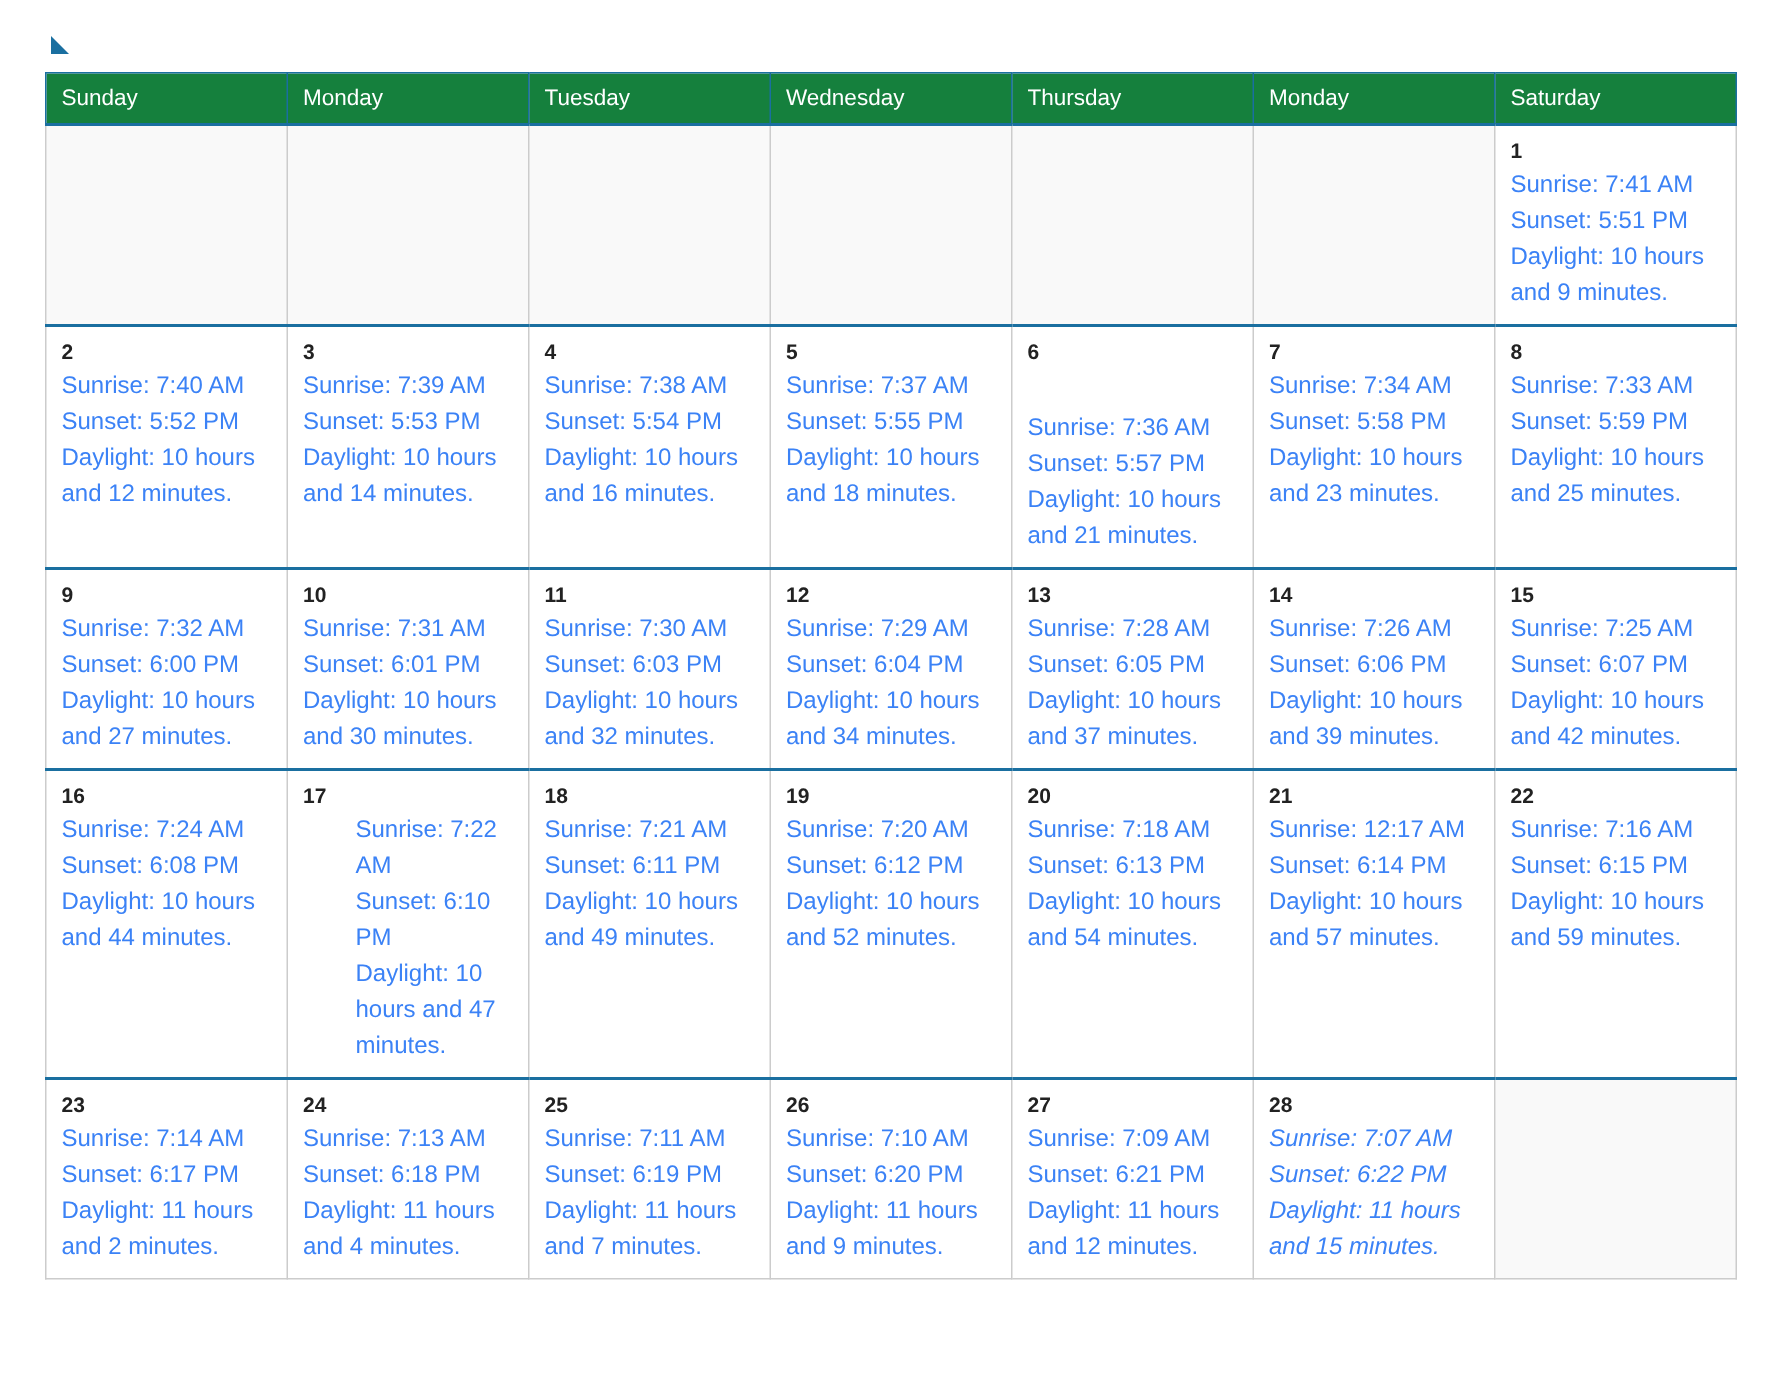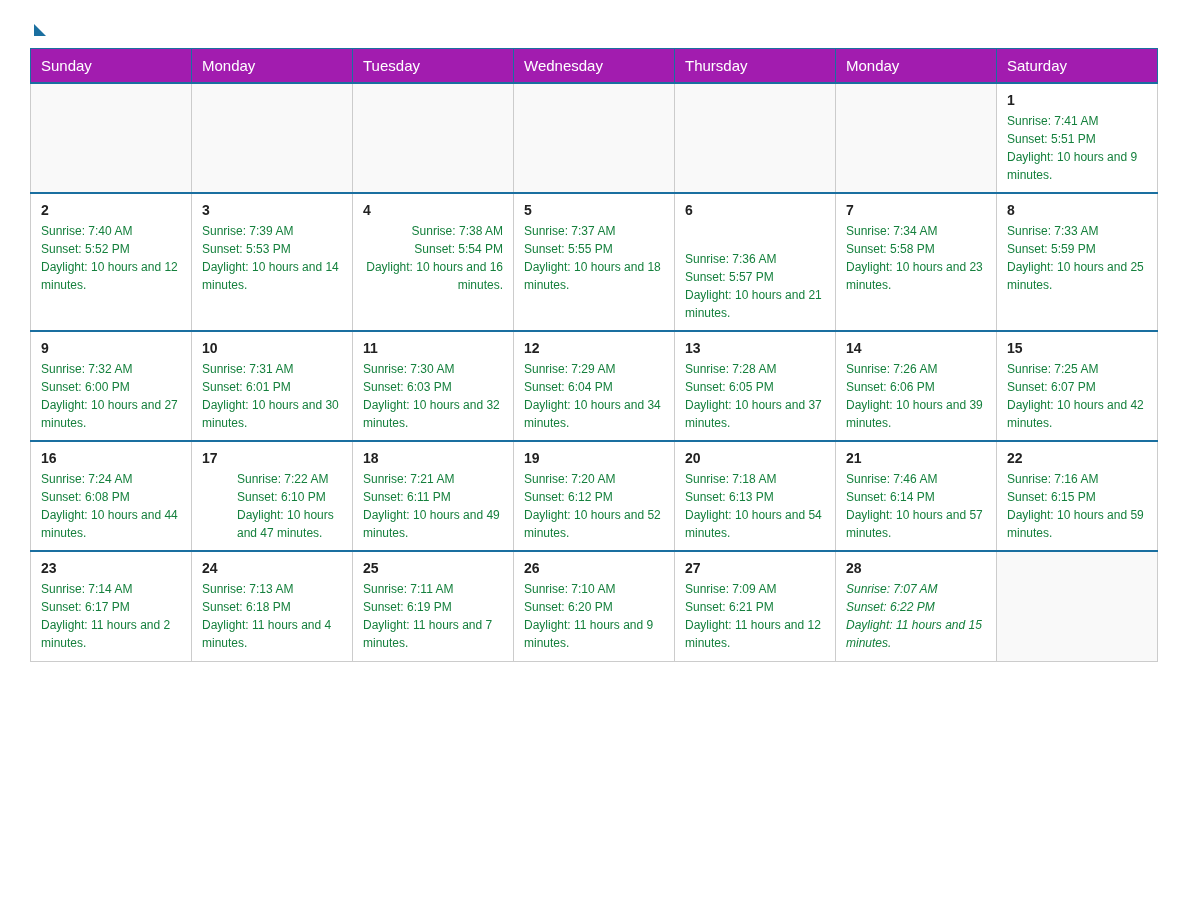--- a/index.html
+++ b/index.html
@@ -57,21 +57,21 @@
       font-size: 16px;
       color: #444;
       margin-top: 2px;
     }
     .calendar {
       width: 100%;
       border-collapse: collapse;
       table-layout: fixed;
     }
     .calendar th {
-      background-color: #a21caf;
+      background-color: #15803d;
       color: #fff;
       padding: 8px 10px;
       text-align: left;
       font-size: 15px;
       font-weight: normal;
       border: 1px solid #1a6fa0;
     }
     .calendar td {
       vertical-align: top;
       padding: 8px 10px;
@@ -84,22 +84,22 @@
       background: #f9f9f9;
     }
     .day-number {
       font-size: 14px;
       font-weight: bold;
       color: #222;
       display: block;
       margin-bottom: 4px;
     }
     .day-info {
-      color: #15803d;
-      font-size: 12px;
+      color: #3b82f6;
+      font-size: 16px;
       line-height: 1.5;
     }
     .week-row td {
       border-top: 2px solid #1a6fa0;
     }
   </style>
 </head>
 <body>
 
 <div class="header">
@@ -151,21 +151,21 @@
 Daylight: 10 hours and 12 minutes.</div>
         </td>
         <td>
           <span class="day-number">3</span>
           <div class="day-info" style="white-space: pre-line;">Sunrise: 7:39 AM
 Sunset: 5:53 PM
 Daylight: 10 hours and 14 minutes.</div>
         </td>
         <td>
           <span class="day-number">4</span>
-          <div class="day-info" style="white-space: pre-line; text-align: right;">Sunrise: 7:38 AM
+          <div class="day-info" style="white-space: pre-line;">Sunrise: 7:38 AM
 Sunset: 5:54 PM
 Daylight: 10 hours and 16 minutes.</div>
         </td>
         <td>
           <span class="day-number">5</span>
           <div class="day-info" style="white-space: pre-line;">Sunrise: 7:37 AM
 Sunset: 5:55 PM
 Daylight: 10 hours and 18 minutes.</div>
         </td>
         <td>
@@ -257,21 +257,21 @@
 Daylight: 10 hours and 52 minutes.</div>
         </td>
         <td>
           <span class="day-number">20</span>
           <div class="day-info" style="white-space: pre-line;">Sunrise: 7:18 AM
 Sunset: 6:13 PM
 Daylight: 10 hours and 54 minutes.</div>
         </td>
         <td>
           <span class="day-number">21</span>
-          <div class="day-info" style="white-space: pre-line;">Sunrise: 7:46 AM
+          <div class="day-info" style="white-space: pre-line;">Sunrise: 12:17 AM
 Sunset: 6:14 PM
 Daylight: 10 hours and 57 minutes.</div>
         </td>
         <td>
           <span class="day-number">22</span>
           <div class="day-info" style="white-space: pre-line;">Sunrise: 7:16 AM
 Sunset: 6:15 PM
 Daylight: 10 hours and 59 minutes.</div>
         </td>
       </tr>

